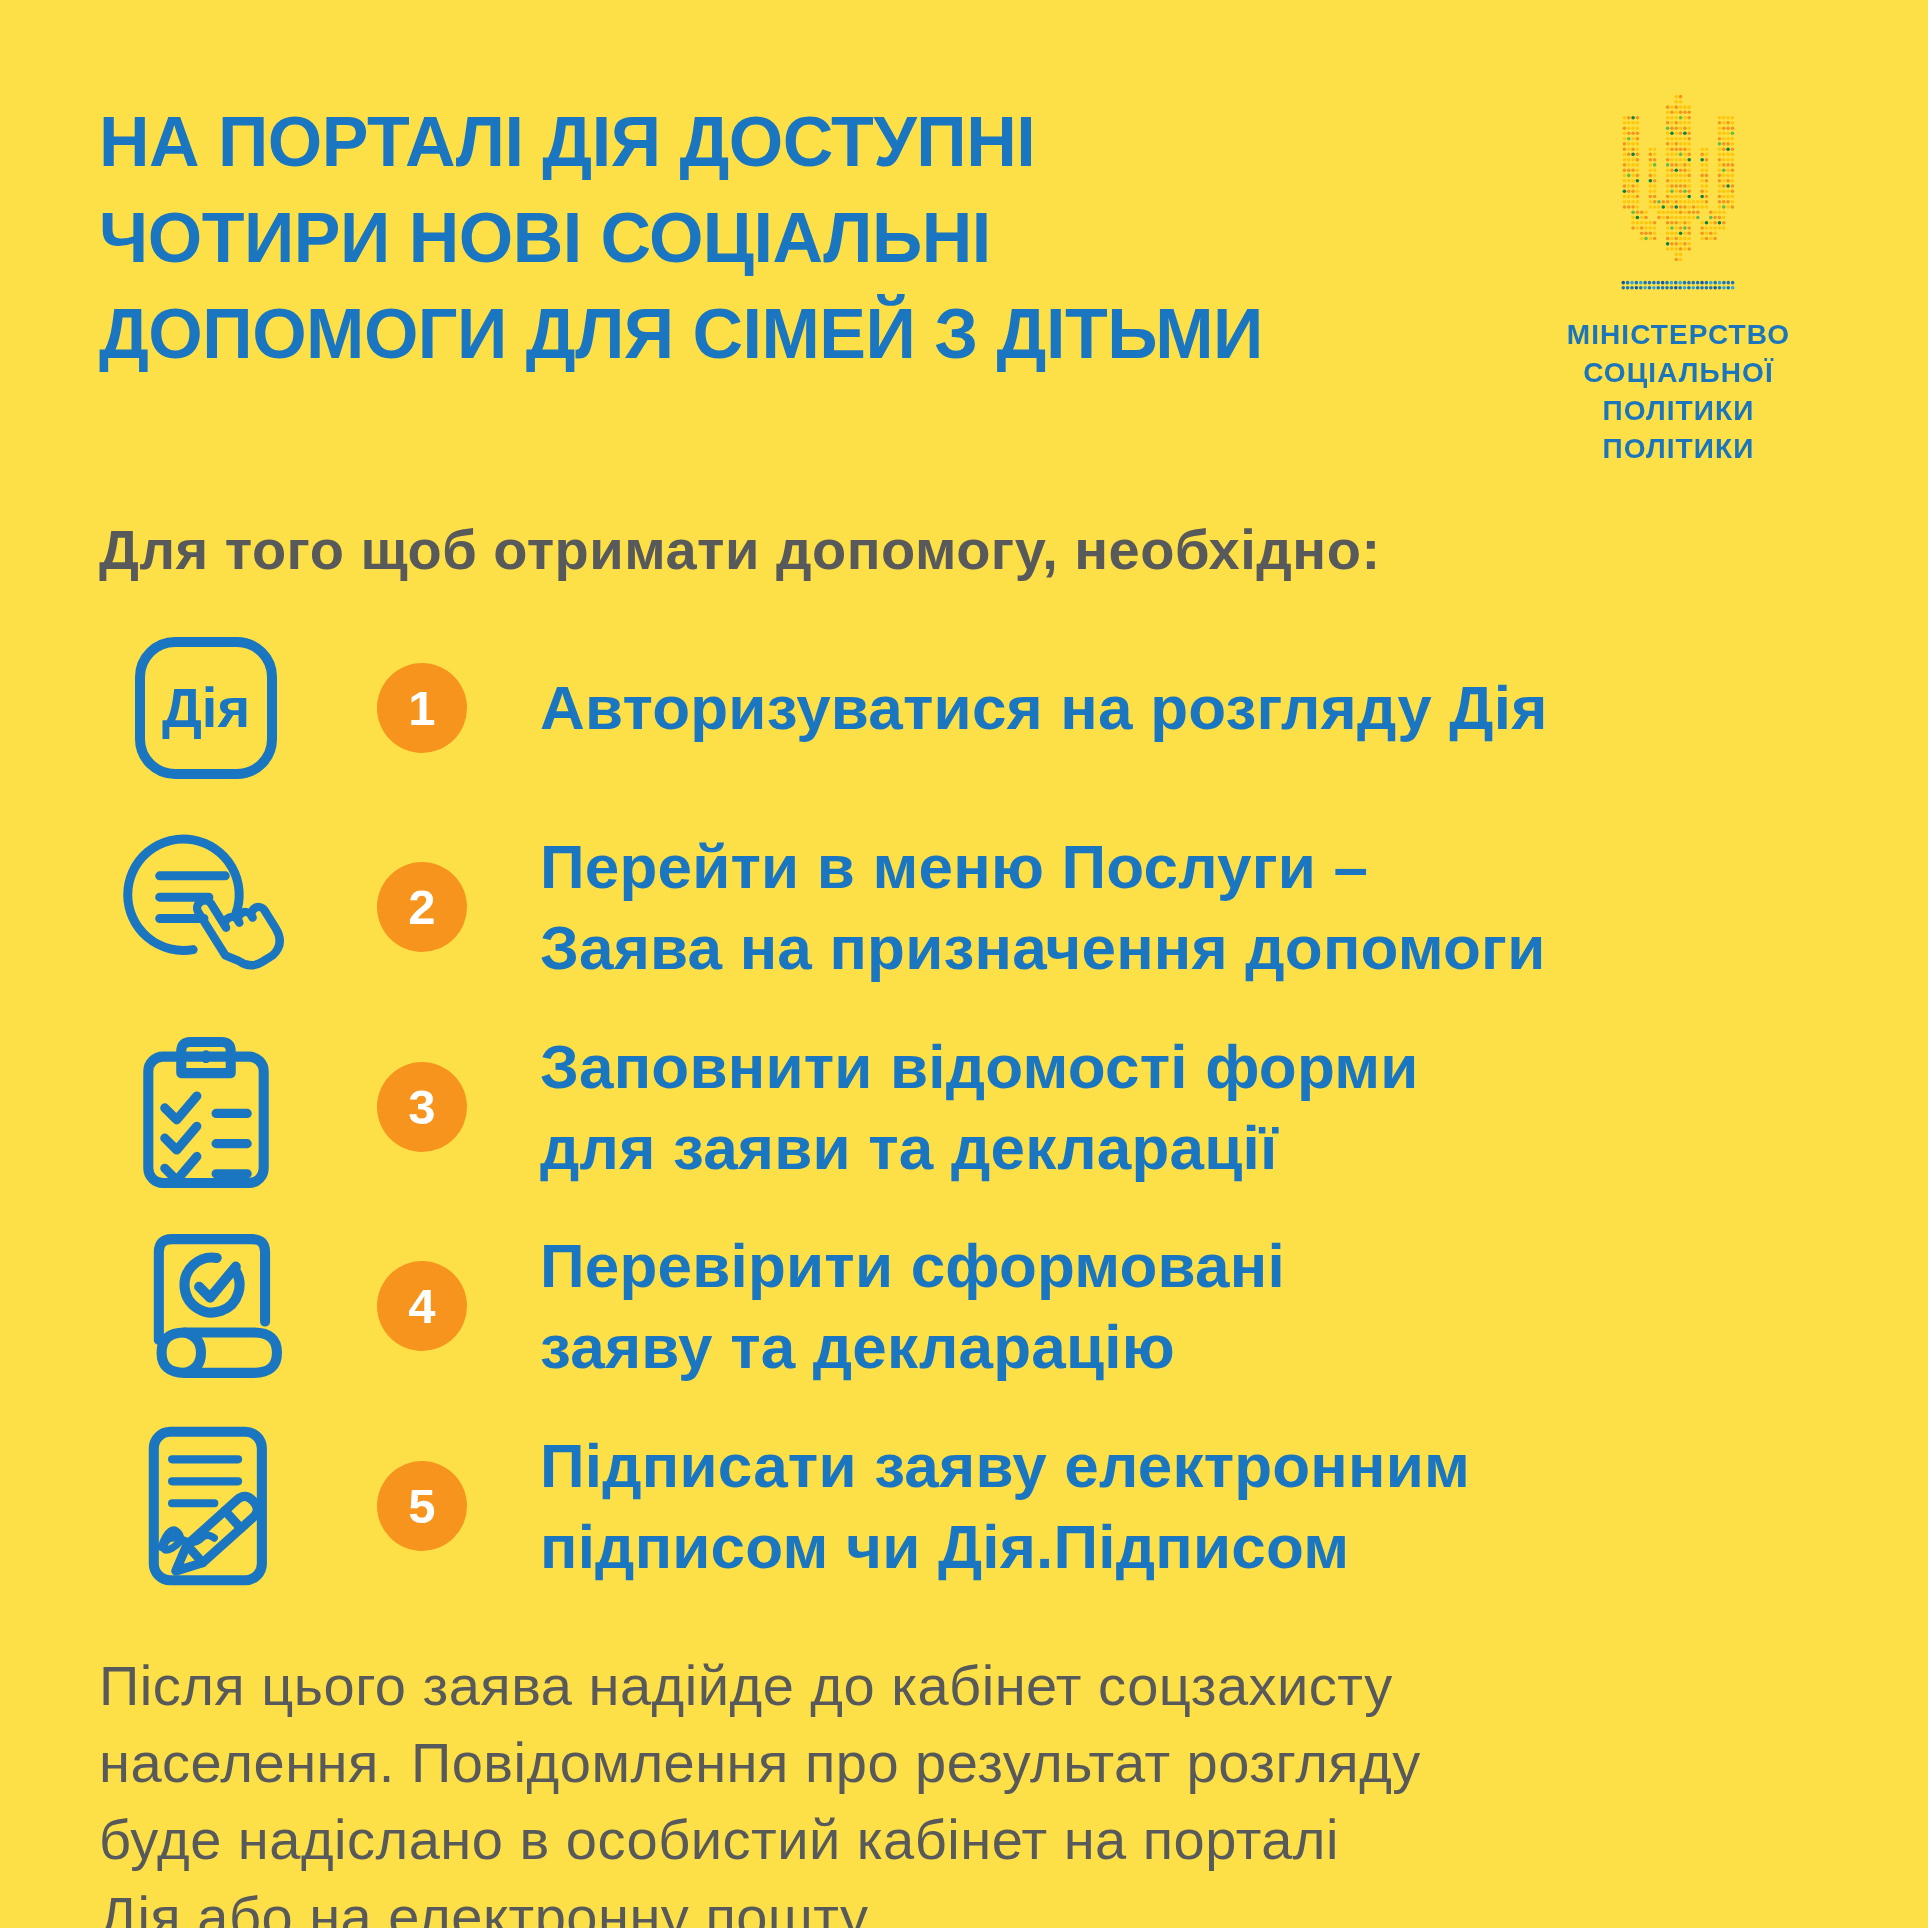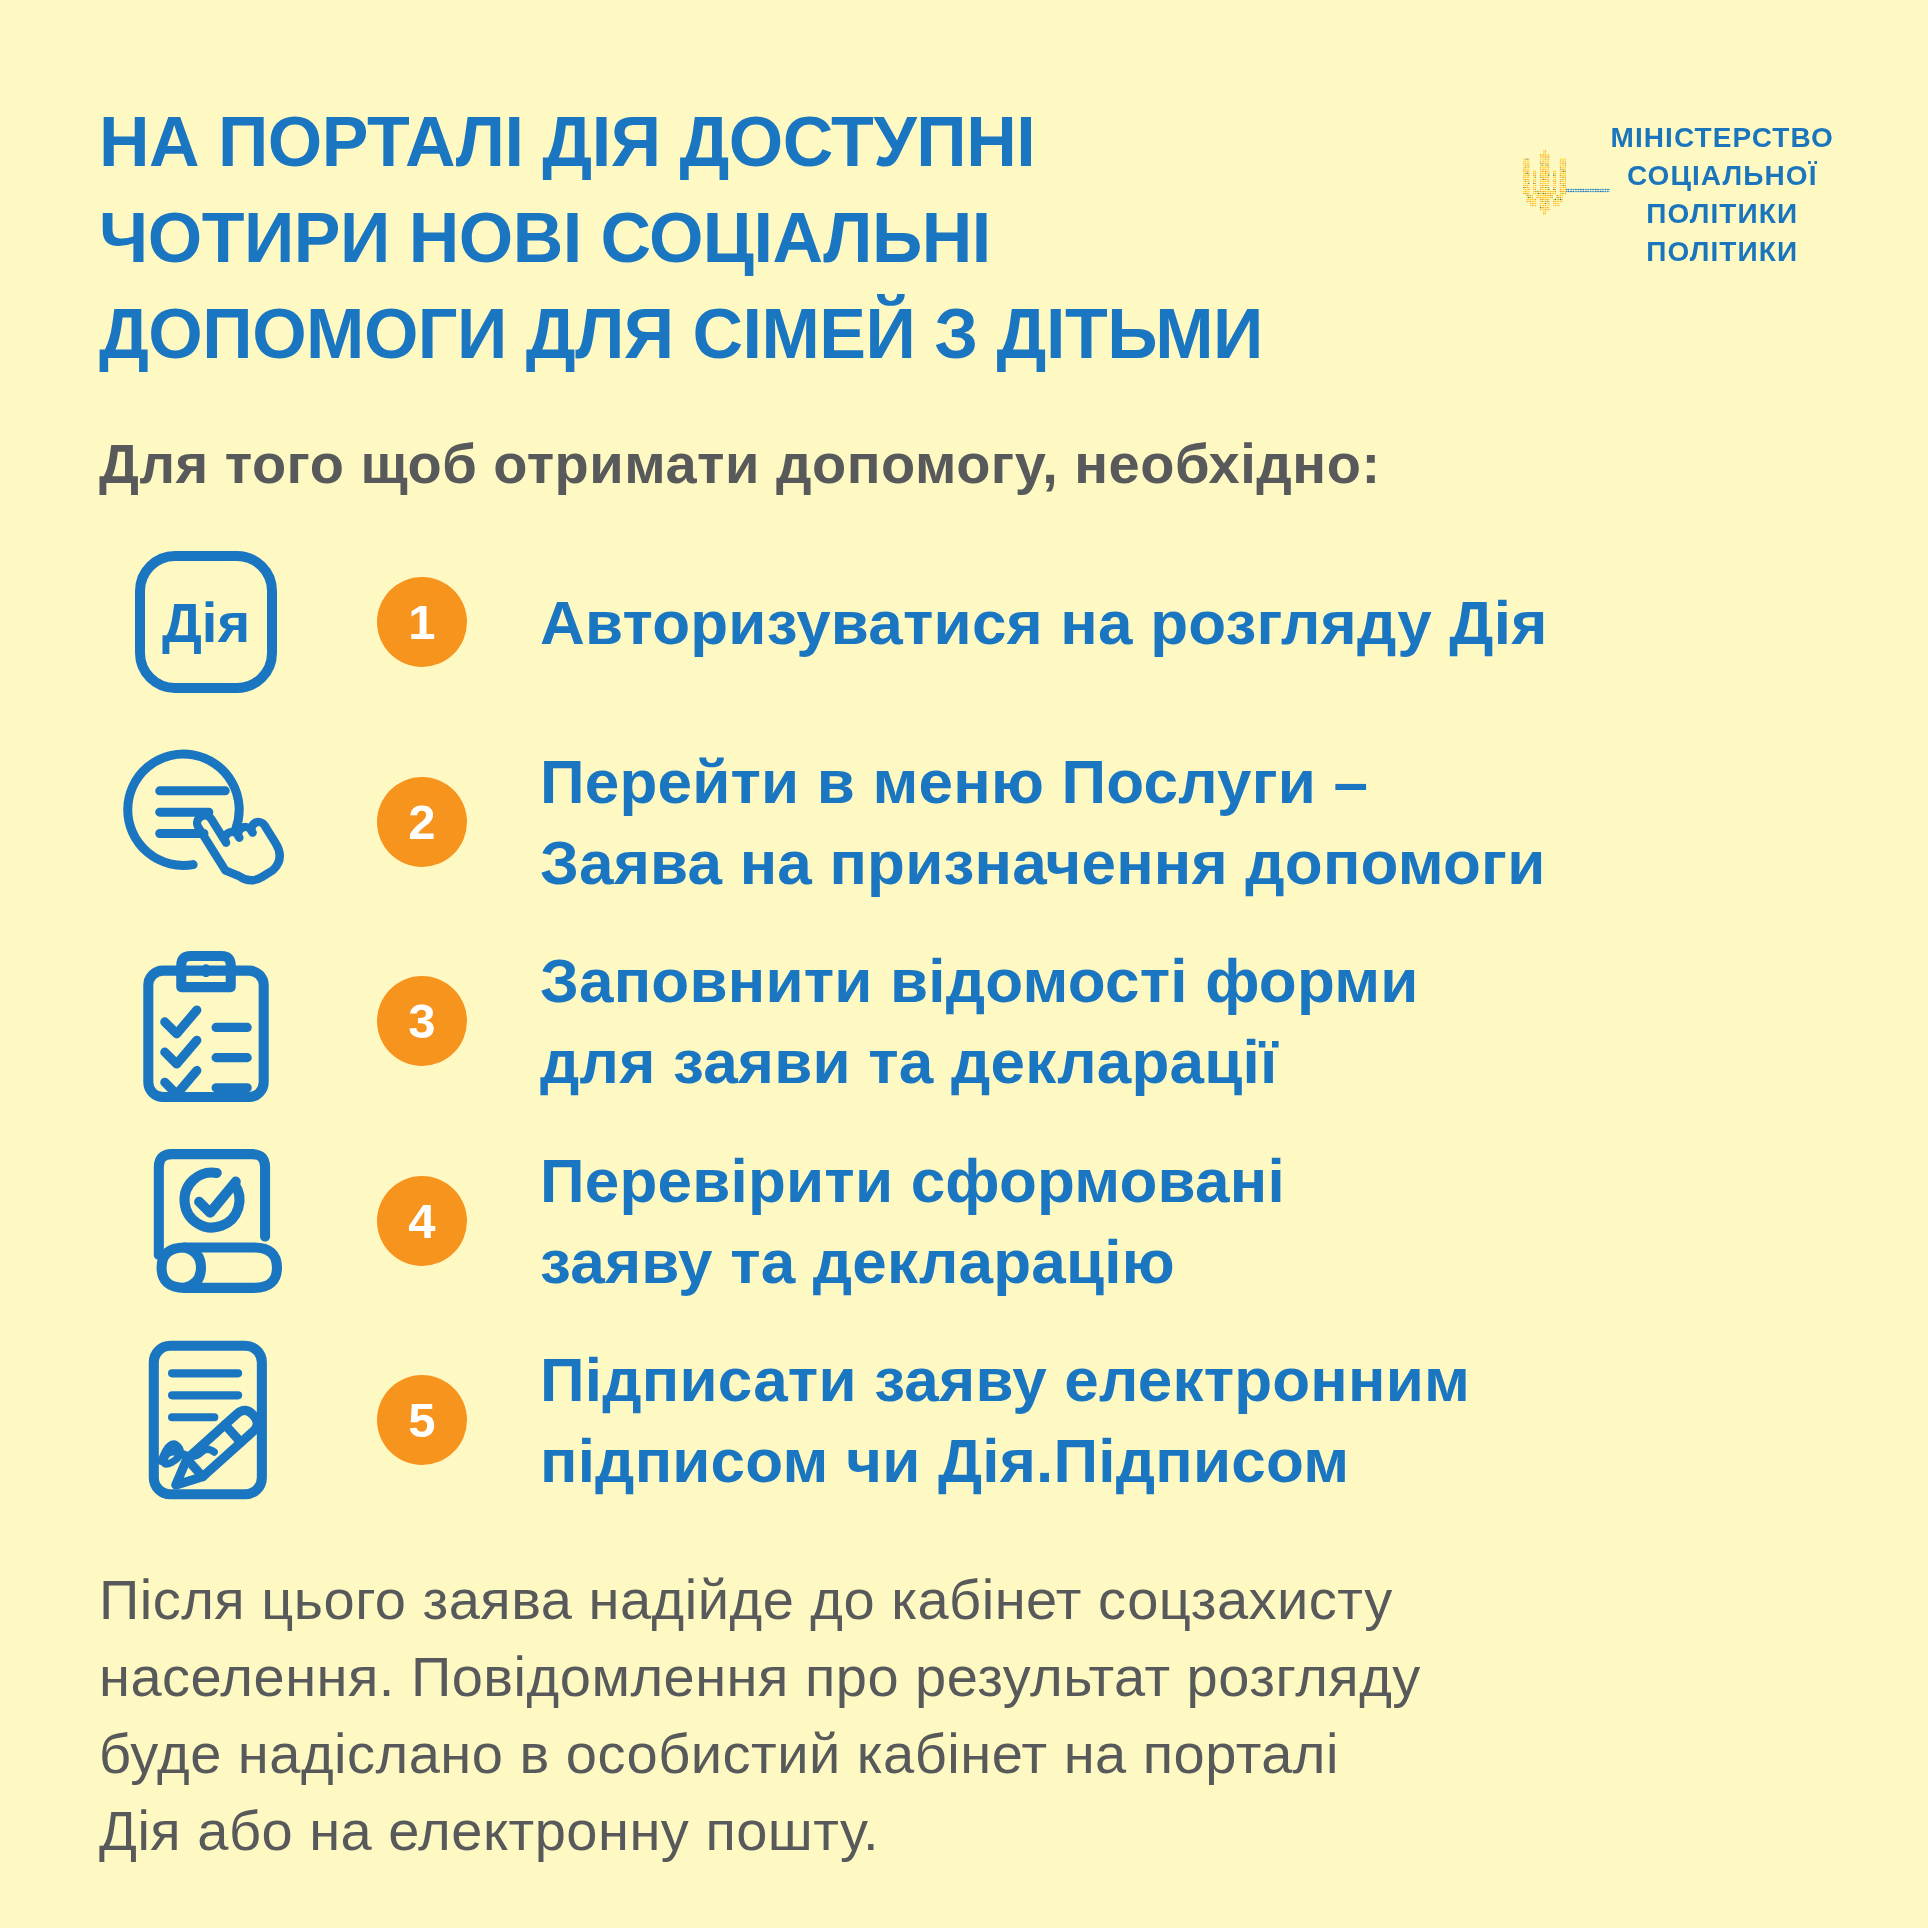--- a/index.html
+++ b/index.html
@@ -1,25 +1,25 @@
 <!DOCTYPE html>
 <html style="font-size:15px"><head>
 <meta charset="utf-8">
 <style>
   html,body { margin:0; padding:0; background:#ffffff; }
   .page {
-    position:relative; width:1928px; height:1928px; background:#fef9c3;
+    position:relative; width:1928px; height:1928px; background:#fde047;
     font-family:"Liberation Sans", sans-serif; overflow:hidden;
   }
   
   .header { display:flex; justify-content:space-between; align-items:flex-start;
             padding:94px 94px 0 99px; }
   .title { color:#1B76C1; font-size:70px; font-weight:800; line-height:96px;
            letter-spacing:-0.5px; }
-  .logo { width:311px; display:flex; align-items:center;
+  .logo { width:311px; display:flex; flex-direction:column; align-items:center;
           padding-top:0; flex:none; }
   .ministry-name { margin-top:24.5px; color:#1B75BC; font-size:28px; font-weight:700;
                    line-height:38px; letter-spacing:1.1px; text-align:center; }
   .sep-dots { margin-top:17px; }
   
   .intro { margin:49px 0 0 99px; color:#58595A; font-size:56px; letter-spacing:0.5px;font-weight:bold; }
   
   .steps { margin-top:30px; }
   .step { display:flex; align-items:center; min-height:192px; margin-bottom:7.5px;
           padding-left:122px;gap:15px; }

